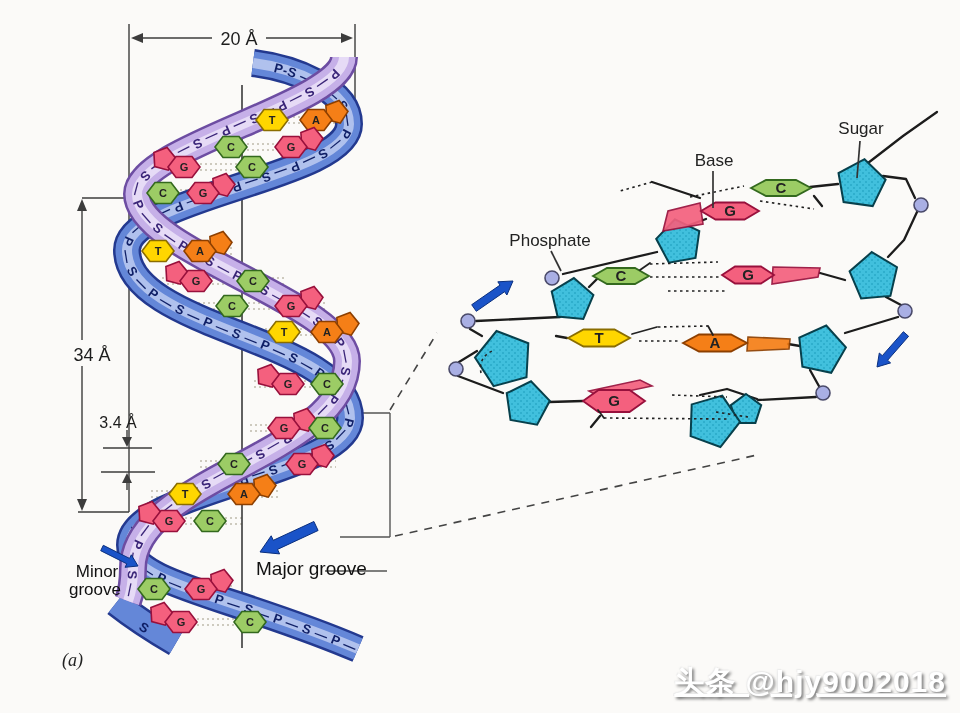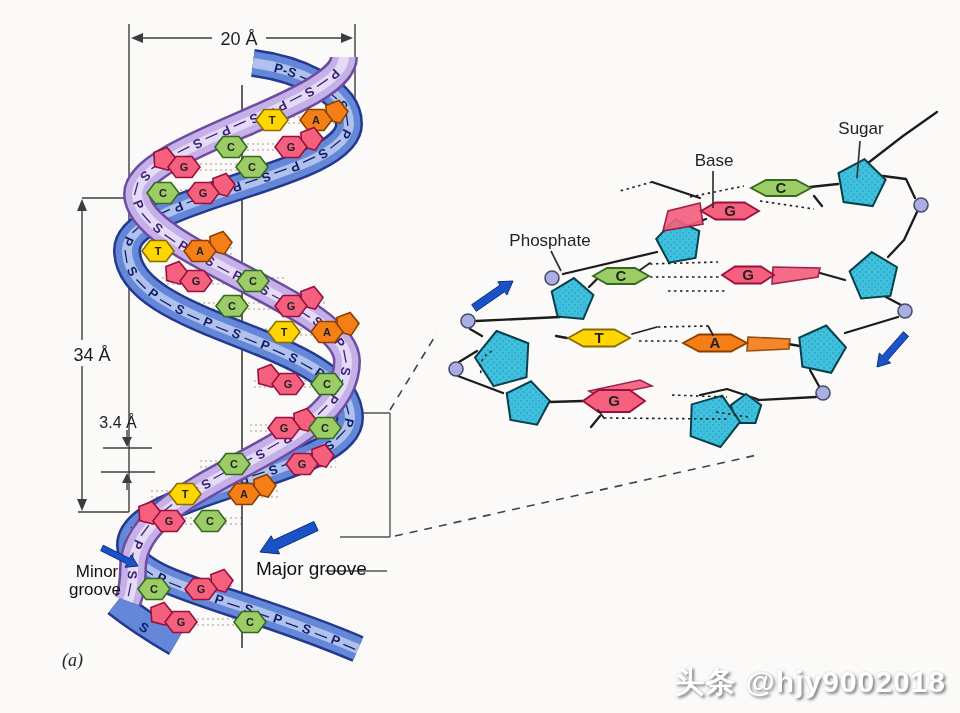--- a/index.html
+++ b/index.html
@@ -24,21 +24,21 @@
   .rb-mid-p{fill:none;stroke:#c6b0e8;stroke-width:23;}
   .rb-hi-p{fill:none;stroke:#ebe3f8;stroke-width:10;opacity:.85;}
   .rletters-f{font-size:13px;font-weight:bold;fill:#3a2578;letter-spacing:.5px;}
   .rletters-b{font-size:13px;font-weight:bold;fill:#0f1f66;letter-spacing:.5px;}
   .bbone{stroke:#1c1c1c;stroke-width:2.3;fill:none;stroke-linejoin:round;stroke-linecap:round;}
   .hbond{stroke:#222;stroke-width:1.6;fill:none;stroke-dasharray:2.5 3.5;}
   .hsolid{stroke:#222;stroke-width:1.8;fill:none;stroke-linecap:round;}
   .ptr{stroke:#333;stroke-width:1.7;fill:none;}
   #watermark{position:absolute;right:14px;top:662px;font-size:30px;font-weight:bold;color:#ffffff;
     text-shadow:2px 2px 3px rgba(120,120,120,.95),-1px -1px 1px rgba(235,235,235,.85);
-    letter-spacing:1px;}
+    letter-spacing:1px;text-decoration:underline;}
 </style>
 </head>
 <body>
 
 <div id="stage">
 <svg width="960" height="713" viewBox="0 0 960 713">
   <defs>
     <path id="pfront" d="M 344,57 C 344,104 137,146 137,194 C 137,252 347,303 347,361 C 347,455 133,478 133,568 C 133,584 131,593 128,601"></path>
     <path id="pback" d="M 253,63 C 292,68 349,88 349,124 C 349,178 127,196 127,250 C 127,330 350,338 350,418 C 350,474 130,489 130,545 C 130,584 235,596 358,649"></path>
     <path id="pstub" d="M 116,603 C 135,618 152,629 176,643"></path>

